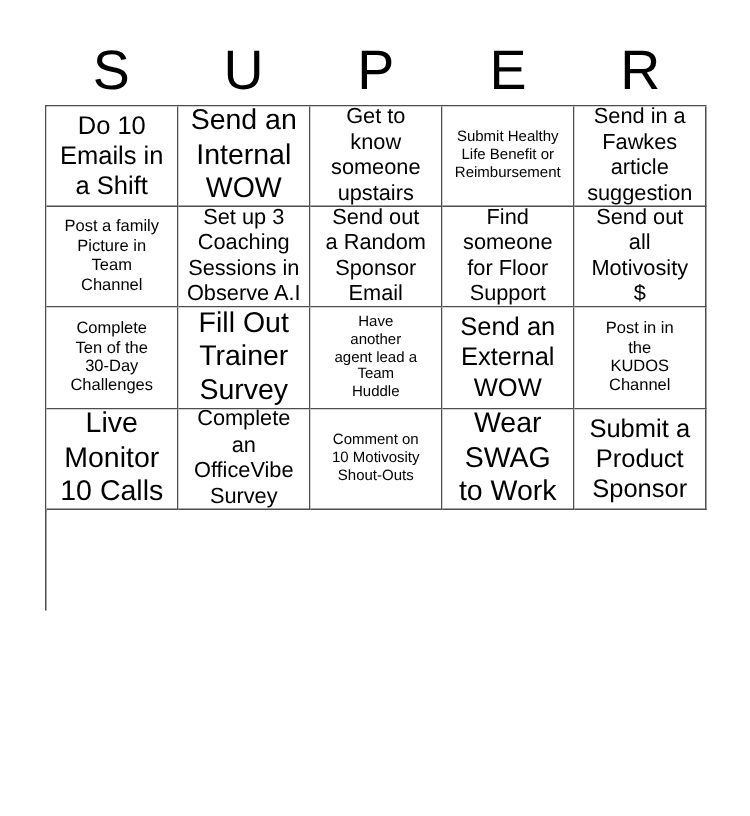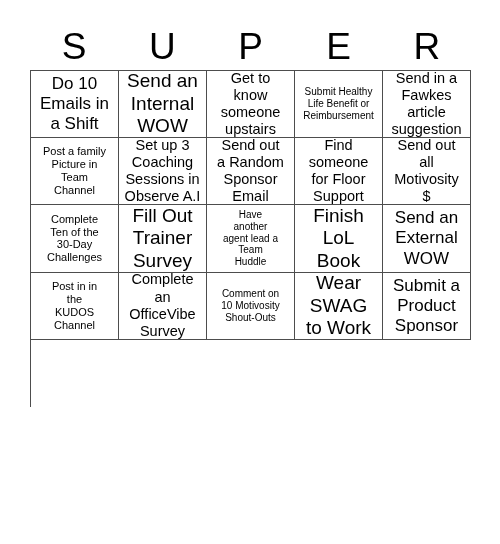--- a/index.html
+++ b/index.html
@@ -161,36 +161,36 @@
 Trainer
 Survey</span>
       </div>
       <div class="cell fs-xs">
         <span class="cell-text">Have
 another
 agent lead a
 Team
 Huddle</span>
       </div>
-      <div class="cell fs-xl">
-        <span class="cell-text">Finish
-LoL
-Book</span>
-      </div>
       <div class="cell fs-lg">
         <span class="cell-text">Send an
 External
 WOW</span>
       </div>
       <div class="cell fs-sm">
         <span class="cell-text">Post in in
 the
 KUDOS
 Channel</span>
       </div>
+      <div class="cell fs-xl">
+        <span class="cell-text">Live
+Monitor
+10 Calls</span>
+      </div>
       <div class="cell fs-md">
         <span class="cell-text">Complete
 an
 OfficeVibe
 Survey</span>
       </div>
       <div class="cell fs-xs">
         <span class="cell-text">Comment on
 10 Motivosity
 Shout-Outs</span>

